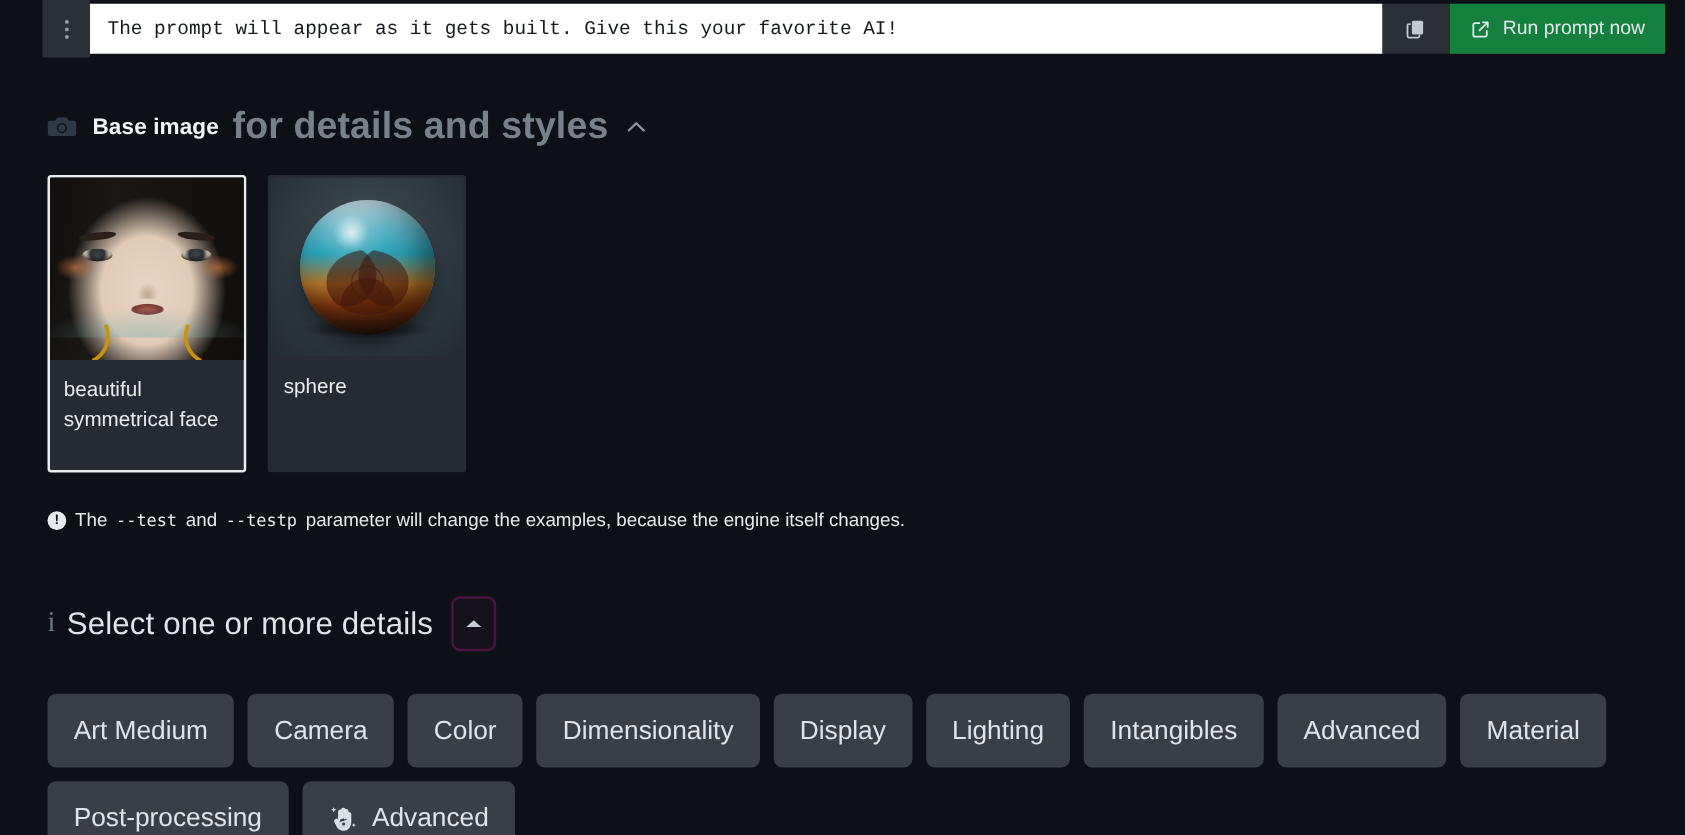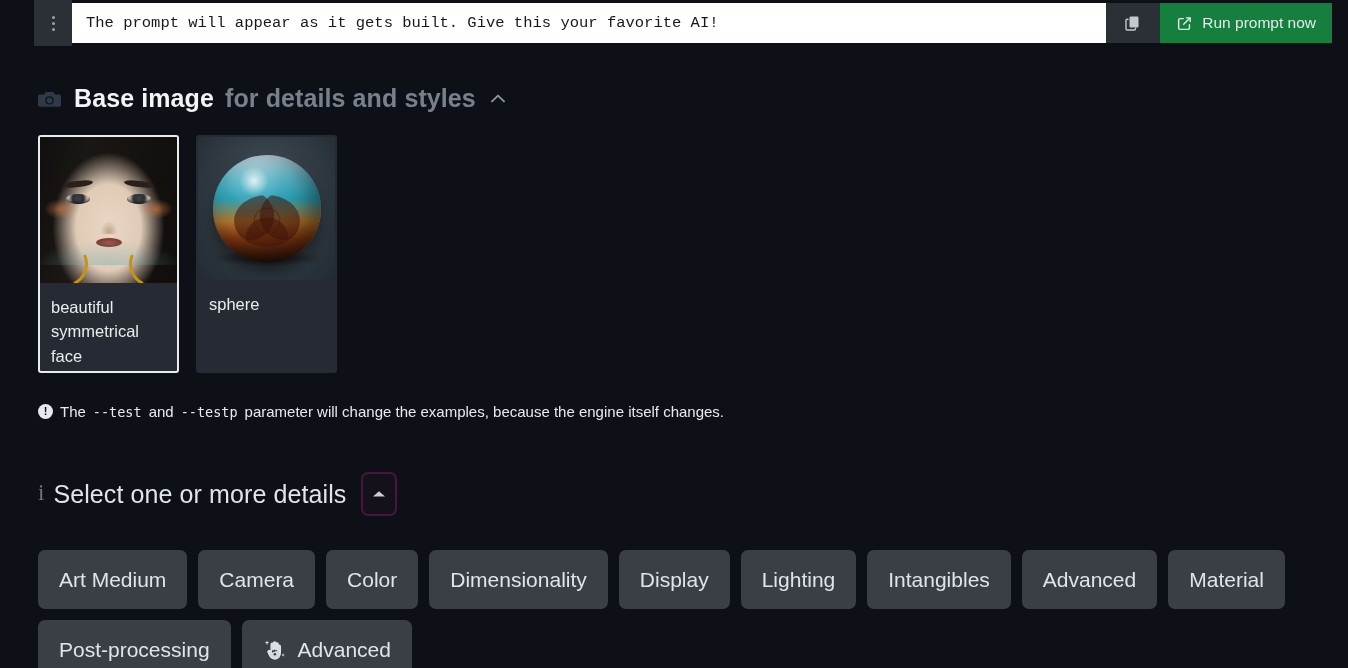--- a/index.html
+++ b/index.html
@@ -98,27 +98,27 @@
     display: flex;
     align-items: center;
     gap: 11px;
     padding-left: 38px;
   }
   .base-head { margin-top: 38px; }
 
   .cam-icon { color: #2f3947; display: flex; }
 
   .head-strong {
-    font-size: 25px;
+    font-size: 18px;
     font-weight: bold;
     color: #f2f5f8;
     letter-spacing: .1px;
   }
   .head-muted {
-    font-size: 25px;
+    font-size: 30px;
     font-weight: bold;
     color: #77808b;
     letter-spacing: .1px;
   }
   .chevron-plain {
     color: #8d959e;
     font-size: 11px;
     margin-left: 4px;
     display: flex;
     align-items: center;
@@ -126,21 +126,21 @@
   }
 
   
   .cards {
     display: flex;
     gap: 17px;
     padding-left: 38px;
     margin-top: 22px;
   }
   .card {
-    width: 141px;
+    width: 159px;
     background: #262b33;
     border-radius: 3px;
     overflow: hidden;
     cursor: pointer;
     border: 2px solid transparent;
     height: 238px;
     display: flex;
     flex-direction: column;
   }
   .card.selected { border-color: #e8ecef; }

